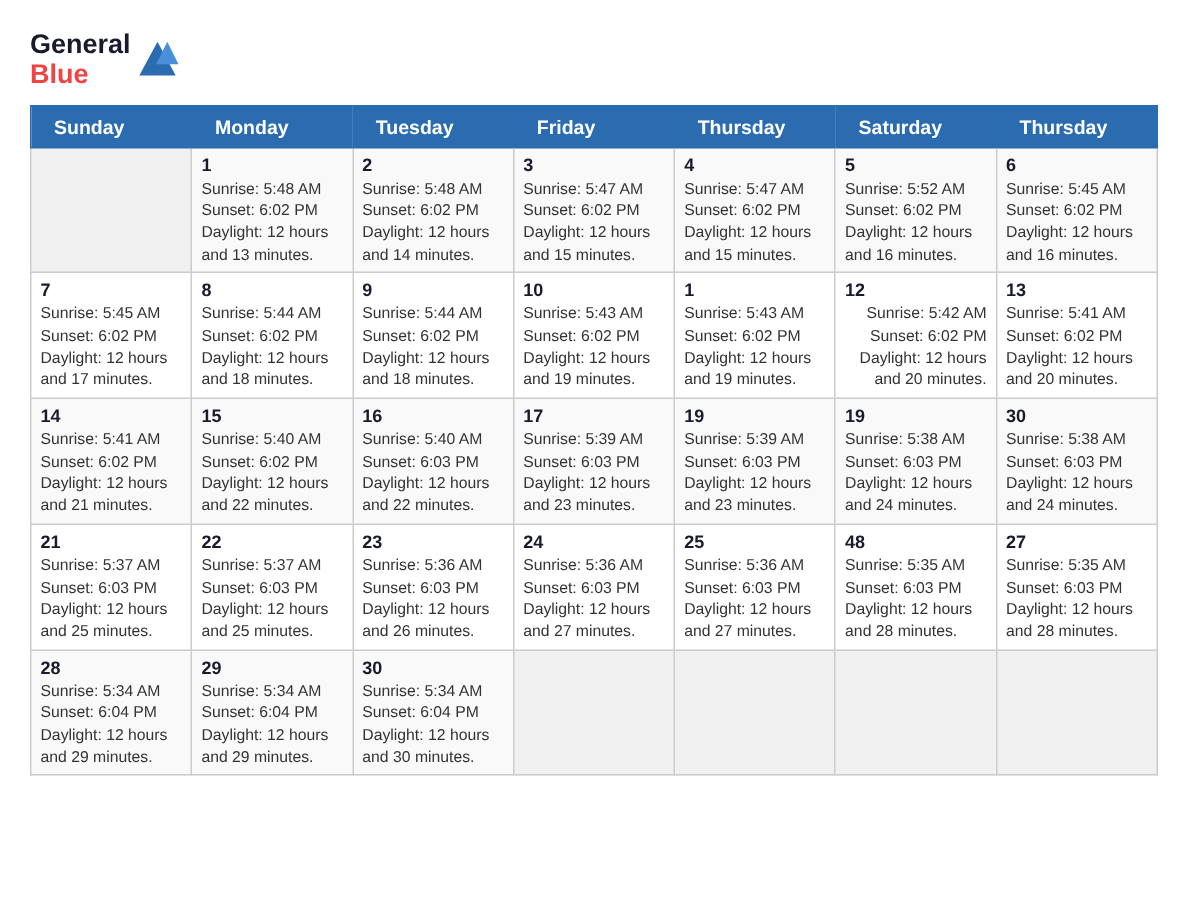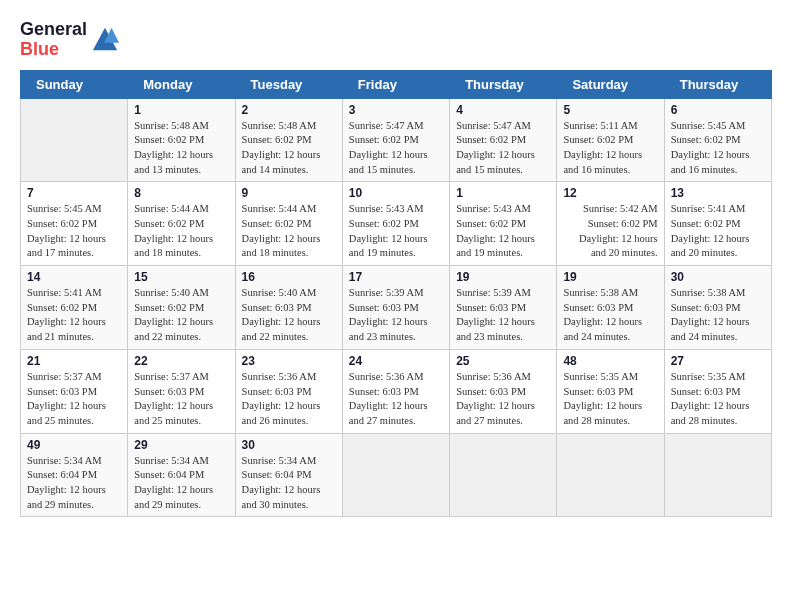--- a/index.html
+++ b/index.html
@@ -79,21 +79,20 @@
       font-weight: bold;
       font-size: 12px;
       color: #1a1a2e;
       display: block;
       margin-bottom: 2px;
     }
     .day-info {
       color: #333;
       font-size: 10.5px;
       line-height: 1.4;
-      font-family: Liberation Serif, serif;
     }
     .empty-cell {
       background: #f0f0f0 !important;
     }
   </style>
 </head>
 <body>
 
 <div class="header">
   <div class="logo">
@@ -151,21 +150,21 @@
         </td>
         <td>
           <span class="day-num">4</span>
           <div class="day-info" style="white-space: pre-line;">Sunrise: 5:47 AM
 Sunset: 6:02 PM
 Daylight: 12 hours
 and 15 minutes.</div>
         </td>
         <td>
           <span class="day-num">5</span>
-          <div class="day-info" style="white-space: pre-line;">Sunrise: 5:11 AM
+          <div class="day-info" style="white-space: pre-line;">Sunrise: 5:52 AM
 Sunset: 6:02 PM
 Daylight: 12 hours
 and 16 minutes.</div>
         </td>
         <td>
           <span class="day-num">6</span>
           <div class="day-info" style="white-space: pre-line;">Sunrise: 5:45 AM
 Sunset: 6:02 PM
 Daylight: 12 hours
 and 16 minutes.</div>
@@ -319,21 +318,21 @@
         <td>
           <span class="day-num">27</span>
           <div class="day-info" style="white-space: pre-line;">Sunrise: 5:35 AM
 Sunset: 6:03 PM
 Daylight: 12 hours
 and 28 minutes.</div>
         </td>
       </tr>
       <tr>
         <td>
-          <span class="day-num">49</span>
+          <span class="day-num">28</span>
           <div class="day-info" style="white-space: pre-line;">Sunrise: 5:34 AM
 Sunset: 6:04 PM
 Daylight: 12 hours
 and 29 minutes.</div>
         </td>
         <td>
           <span class="day-num">29</span>
           <div class="day-info" style="white-space: pre-line;">Sunrise: 5:34 AM
 Sunset: 6:04 PM
 Daylight: 12 hours

